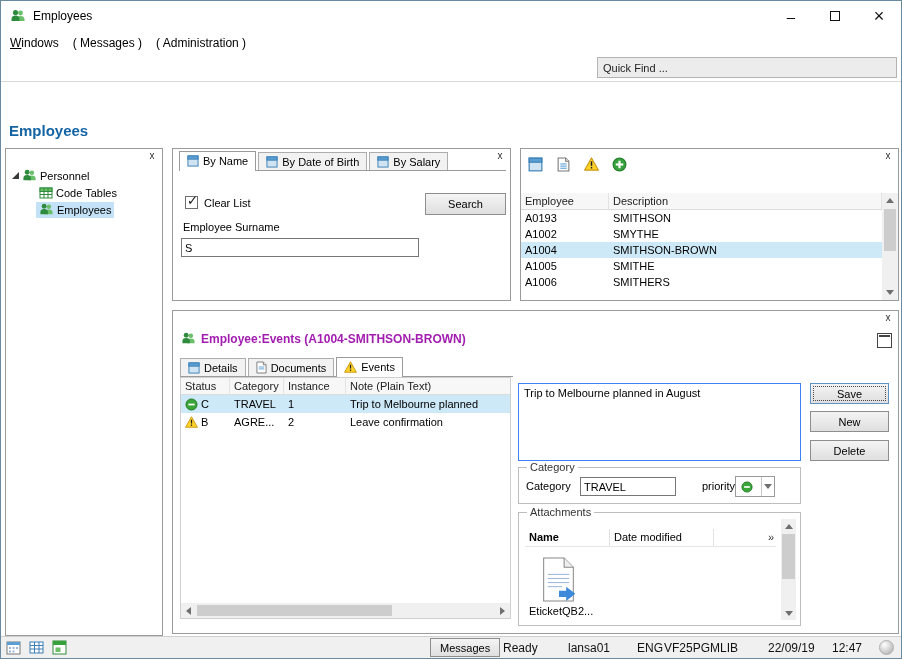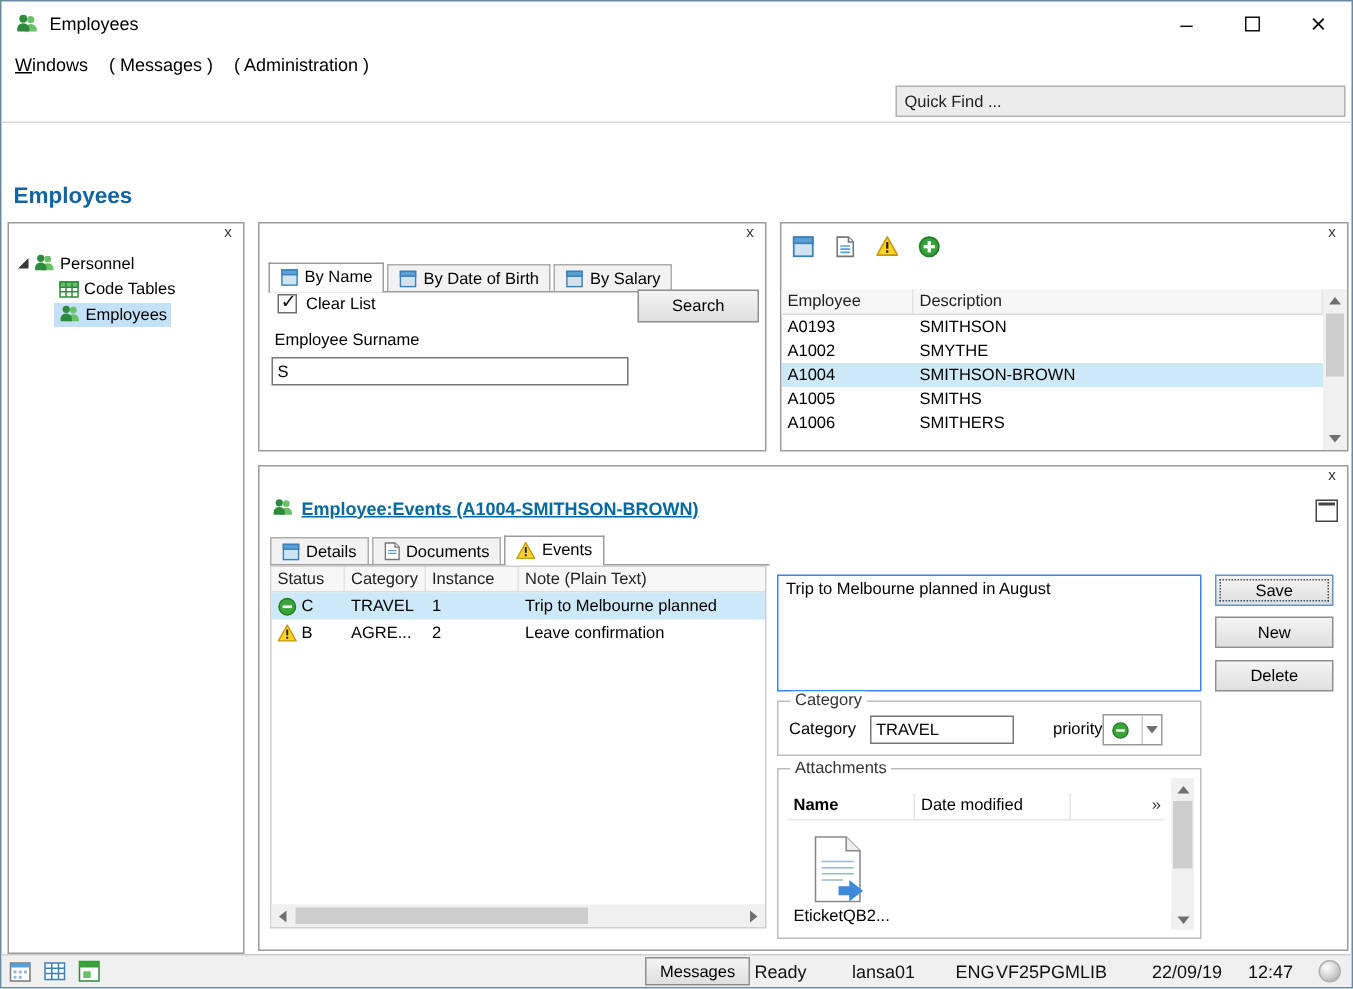--- a/index.html
+++ b/index.html
@@ -58,41 +58,41 @@
 
 .tree-panel{left:4px;top:147px;width:158px;height:488px;}
 .tree{position:absolute;left:0;top:18px;right:0;font-size:11px;}
 .tree-row{display:flex;align-items:center;height:17px;text-align:right;}
 .expander{width:0;height:0;border-left:7px solid transparent;border-bottom:7px solid #3a3a3a;margin-left:6px;}
 .tree-sel{display:flex;align-items:center;gap:3px;padding:0 3px;height:16px;}
 .tree-sel.selected{background:#c4e2f7;}
 
 
 .search-panel{left:171px;top:147px;width:339px;height:153px;}
-.search-tabs{left:6px;top:26px;width:327px;}
+.search-tabs{left:6px;top:2px;width:327px;}
 .clear-row{position:absolute;left:12px;top:47px;display:flex;align-items:center;gap:6px;font-size:11px;}
 .search-btn{position:absolute;left:252px;top:44px;width:81px;height:22px;}
 .surname-label{position:absolute;left:10px;top:72px;font-size:11px;}
 .surname-input{position:absolute;left:8px;top:89px;width:238px;height:19px;}
 
 
 .emp-panel{left:519px;top:147px;width:379px;height:153px;}
 .emp-toolbar{position:absolute;left:5px;top:6px;display:flex;gap:10px;align-items:center;}
 .emp-toolbar .tool{width:18px;height:18px;display:flex;align-items:center;justify-content:center;}
 .emp-header{position:absolute;left:0;top:44px;right:16px;height:17px;}
 .emp-rows{position:absolute;left:0;top:61px;right:16px;bottom:0;overflow:hidden;}
 .emp-rows .lrow{height:16px;}
 .emp-col1{width:88px;}
 .emp-col2{flex:1;}
 .emp-vscroll{top:44px;right:0;bottom:0;}
 
 
 .events-panel{left:171px;top:309px;width:727px;height:324px;}
 .events-title{position:absolute;left:8px;top:20px;display:flex;align-items:center;gap:5px;}
-.events-title .ttext{color:#0369a1;font-weight:bold;font-size:12px;text-decoration:underline;}
+.events-title .ttext{color:#a21caf;font-weight:bold;font-size:12px;}
 .restore-btn{position:absolute;right:6px;top:22px;width:15px;height:15px;border:1px solid #444;background:#fff;}
 .restore-btn::after{content:"";position:absolute;left:1px;top:1px;right:1px;height:2px;background:#444;}
 .events-tabs{left:7px;top:46px;width:333px;}
 .ev-list{position:absolute;left:7px;top:66px;width:331px;height:242px;border:1px solid #cfcfcf;}
 .ev-header .c-status{width:49px;}
 .ev-header .c-cat{width:54px;}
 .ev-header .c-inst{width:62px;}
 .ev-header .c-note{flex:1;border-right:none;}
 .ev-rows .lrow{height:18px;}
 .ev-c-status{width:49px;display:flex;align-items:center;gap:3px;}
@@ -283,21 +283,21 @@
       <div class="lrow">
           <span class="cell emp-col1">A1002</span>
           <span class="cell emp-col2">SMYTHE</span>
         </div>
       <div class="lrow selected">
           <span class="cell emp-col1">A1004</span>
           <span class="cell emp-col2">SMITHSON-BROWN</span>
         </div>
       <div class="lrow">
           <span class="cell emp-col1">A1005</span>
-          <span class="cell emp-col2">SMITHS</span>
+          <span class="cell emp-col2">SMITHE</span>
         </div>
       <div class="lrow">
           <span class="cell emp-col1">A1006</span>
           <span class="cell emp-col2">SMITHERS</span>
         </div>
     </div>
     <div class="vscroll emp-vscroll">
       <div class="sb-btn" style="top:0;left:0;width:16px;height:15px;">
           <span class="tri-up"></span>
         </div>

